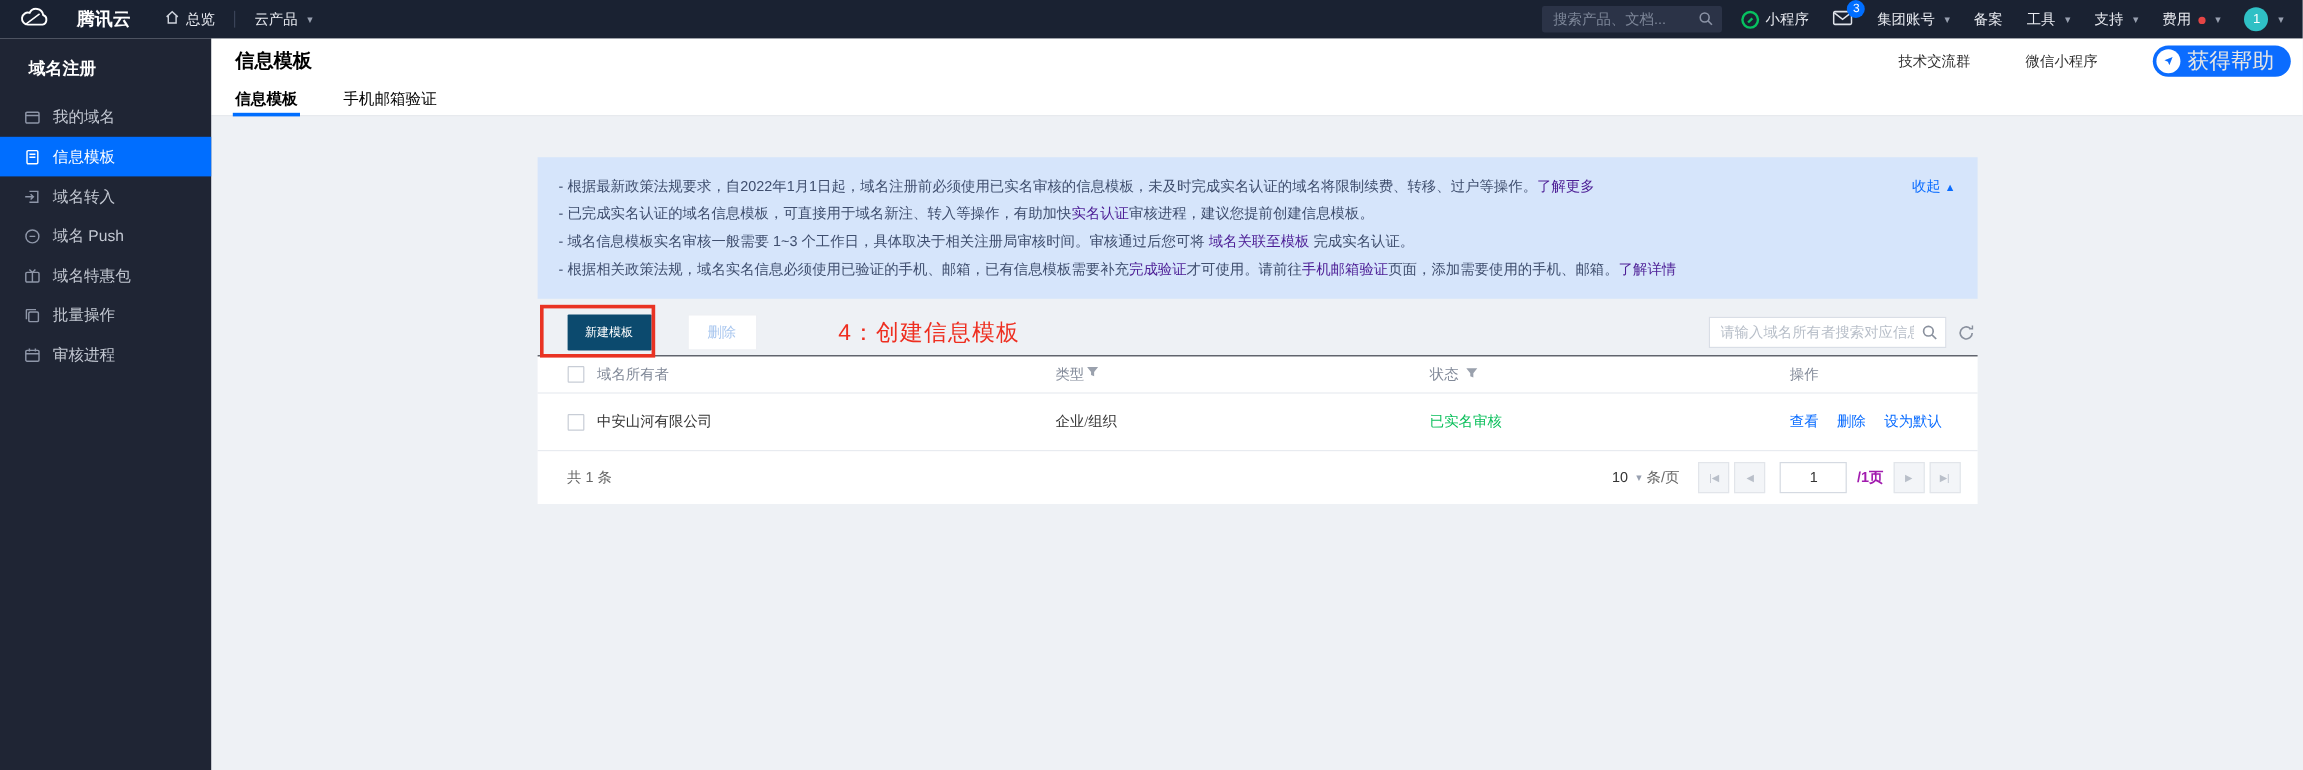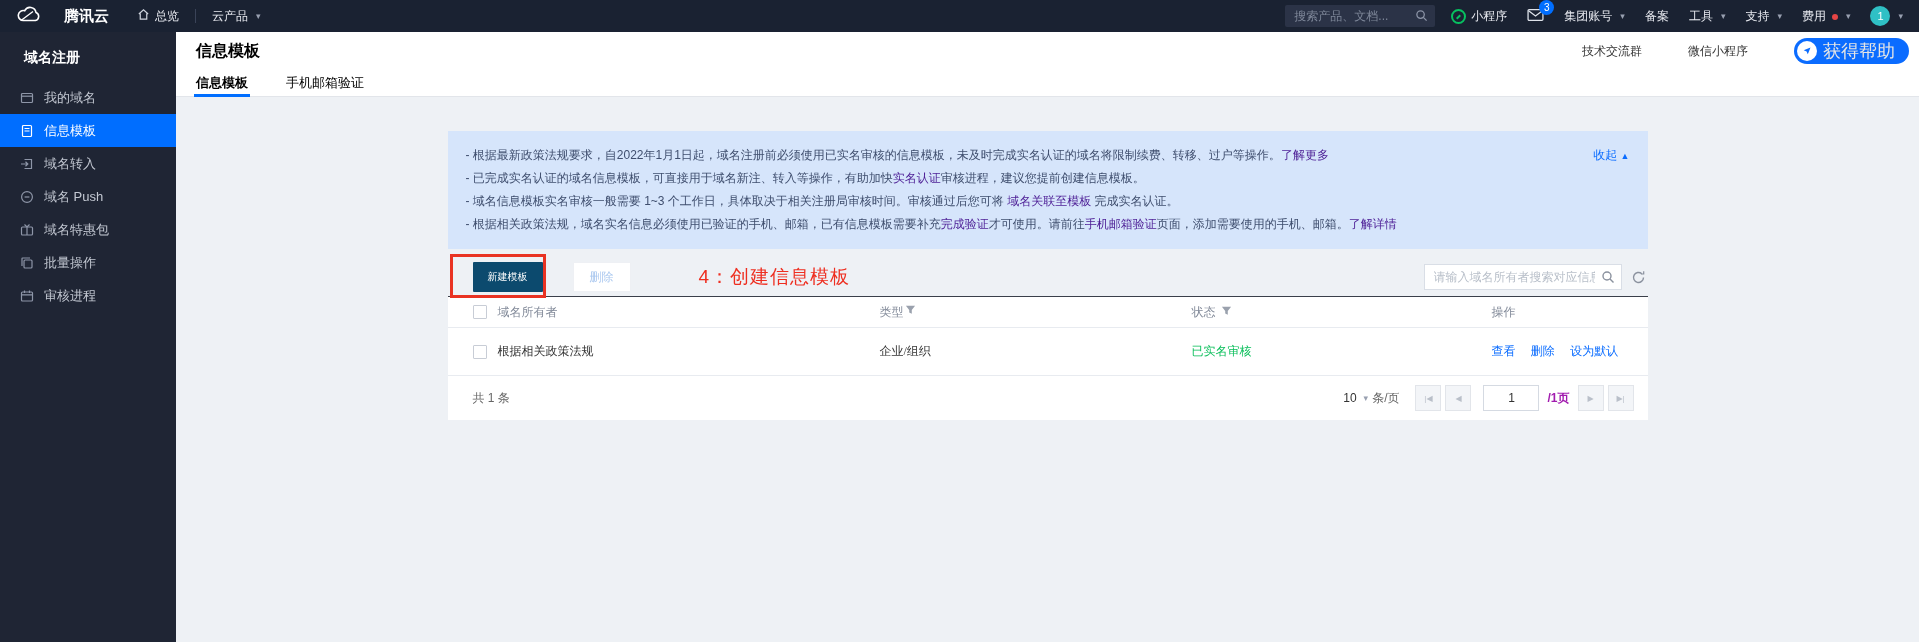--- a/index.html
+++ b/index.html
@@ -318,21 +318,21 @@
             </span>
           </div>
           <div class="col-action">
             <span>操作</span>
           </div>
         </div>
 
         <div class="trow">
           <div class="col-owner">
             <span class="cb"></span>
-            <span>根据相关政策法规</span>
+            <span>中安山河有限公司</span>
           </div>
           <div class="col-type">
             <span>企业/组织</span>
           </div>
           <div class="col-status">
             <span class="status-ok">已实名审核</span>
           </div>
           <div class="col-action">
             <span class="act-link">查看</span>
             <span class="act-link">删除</span>

